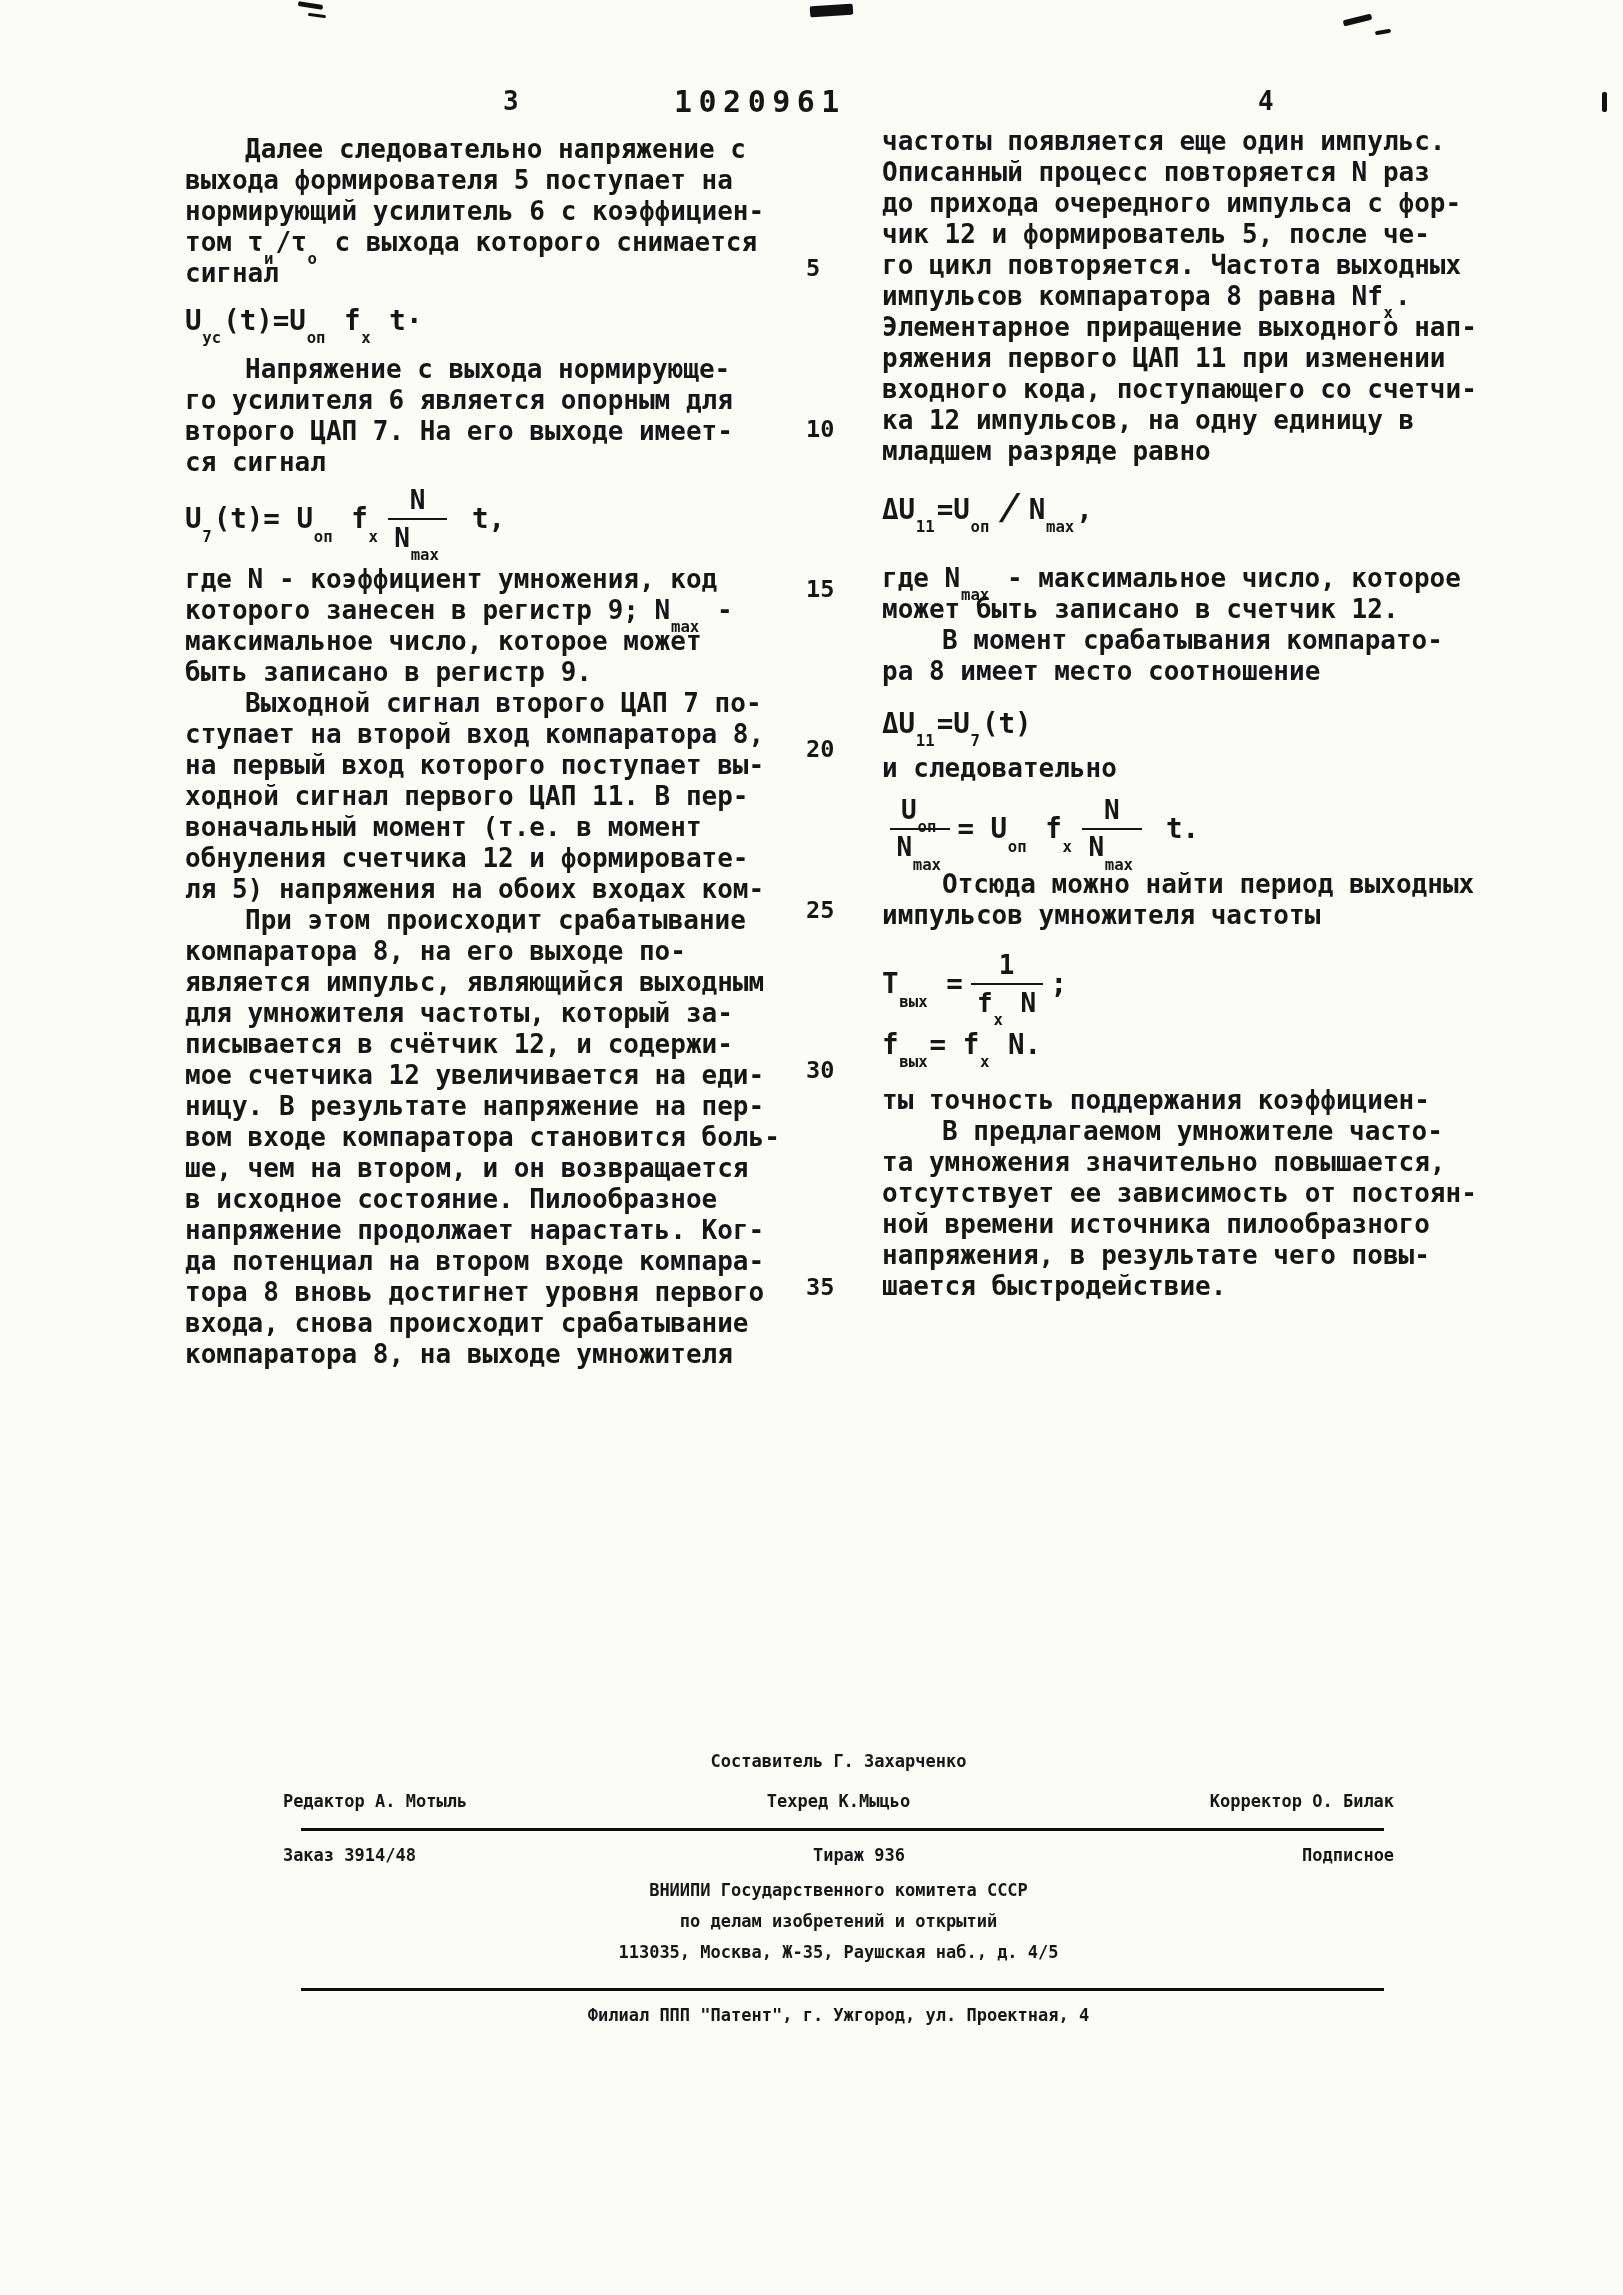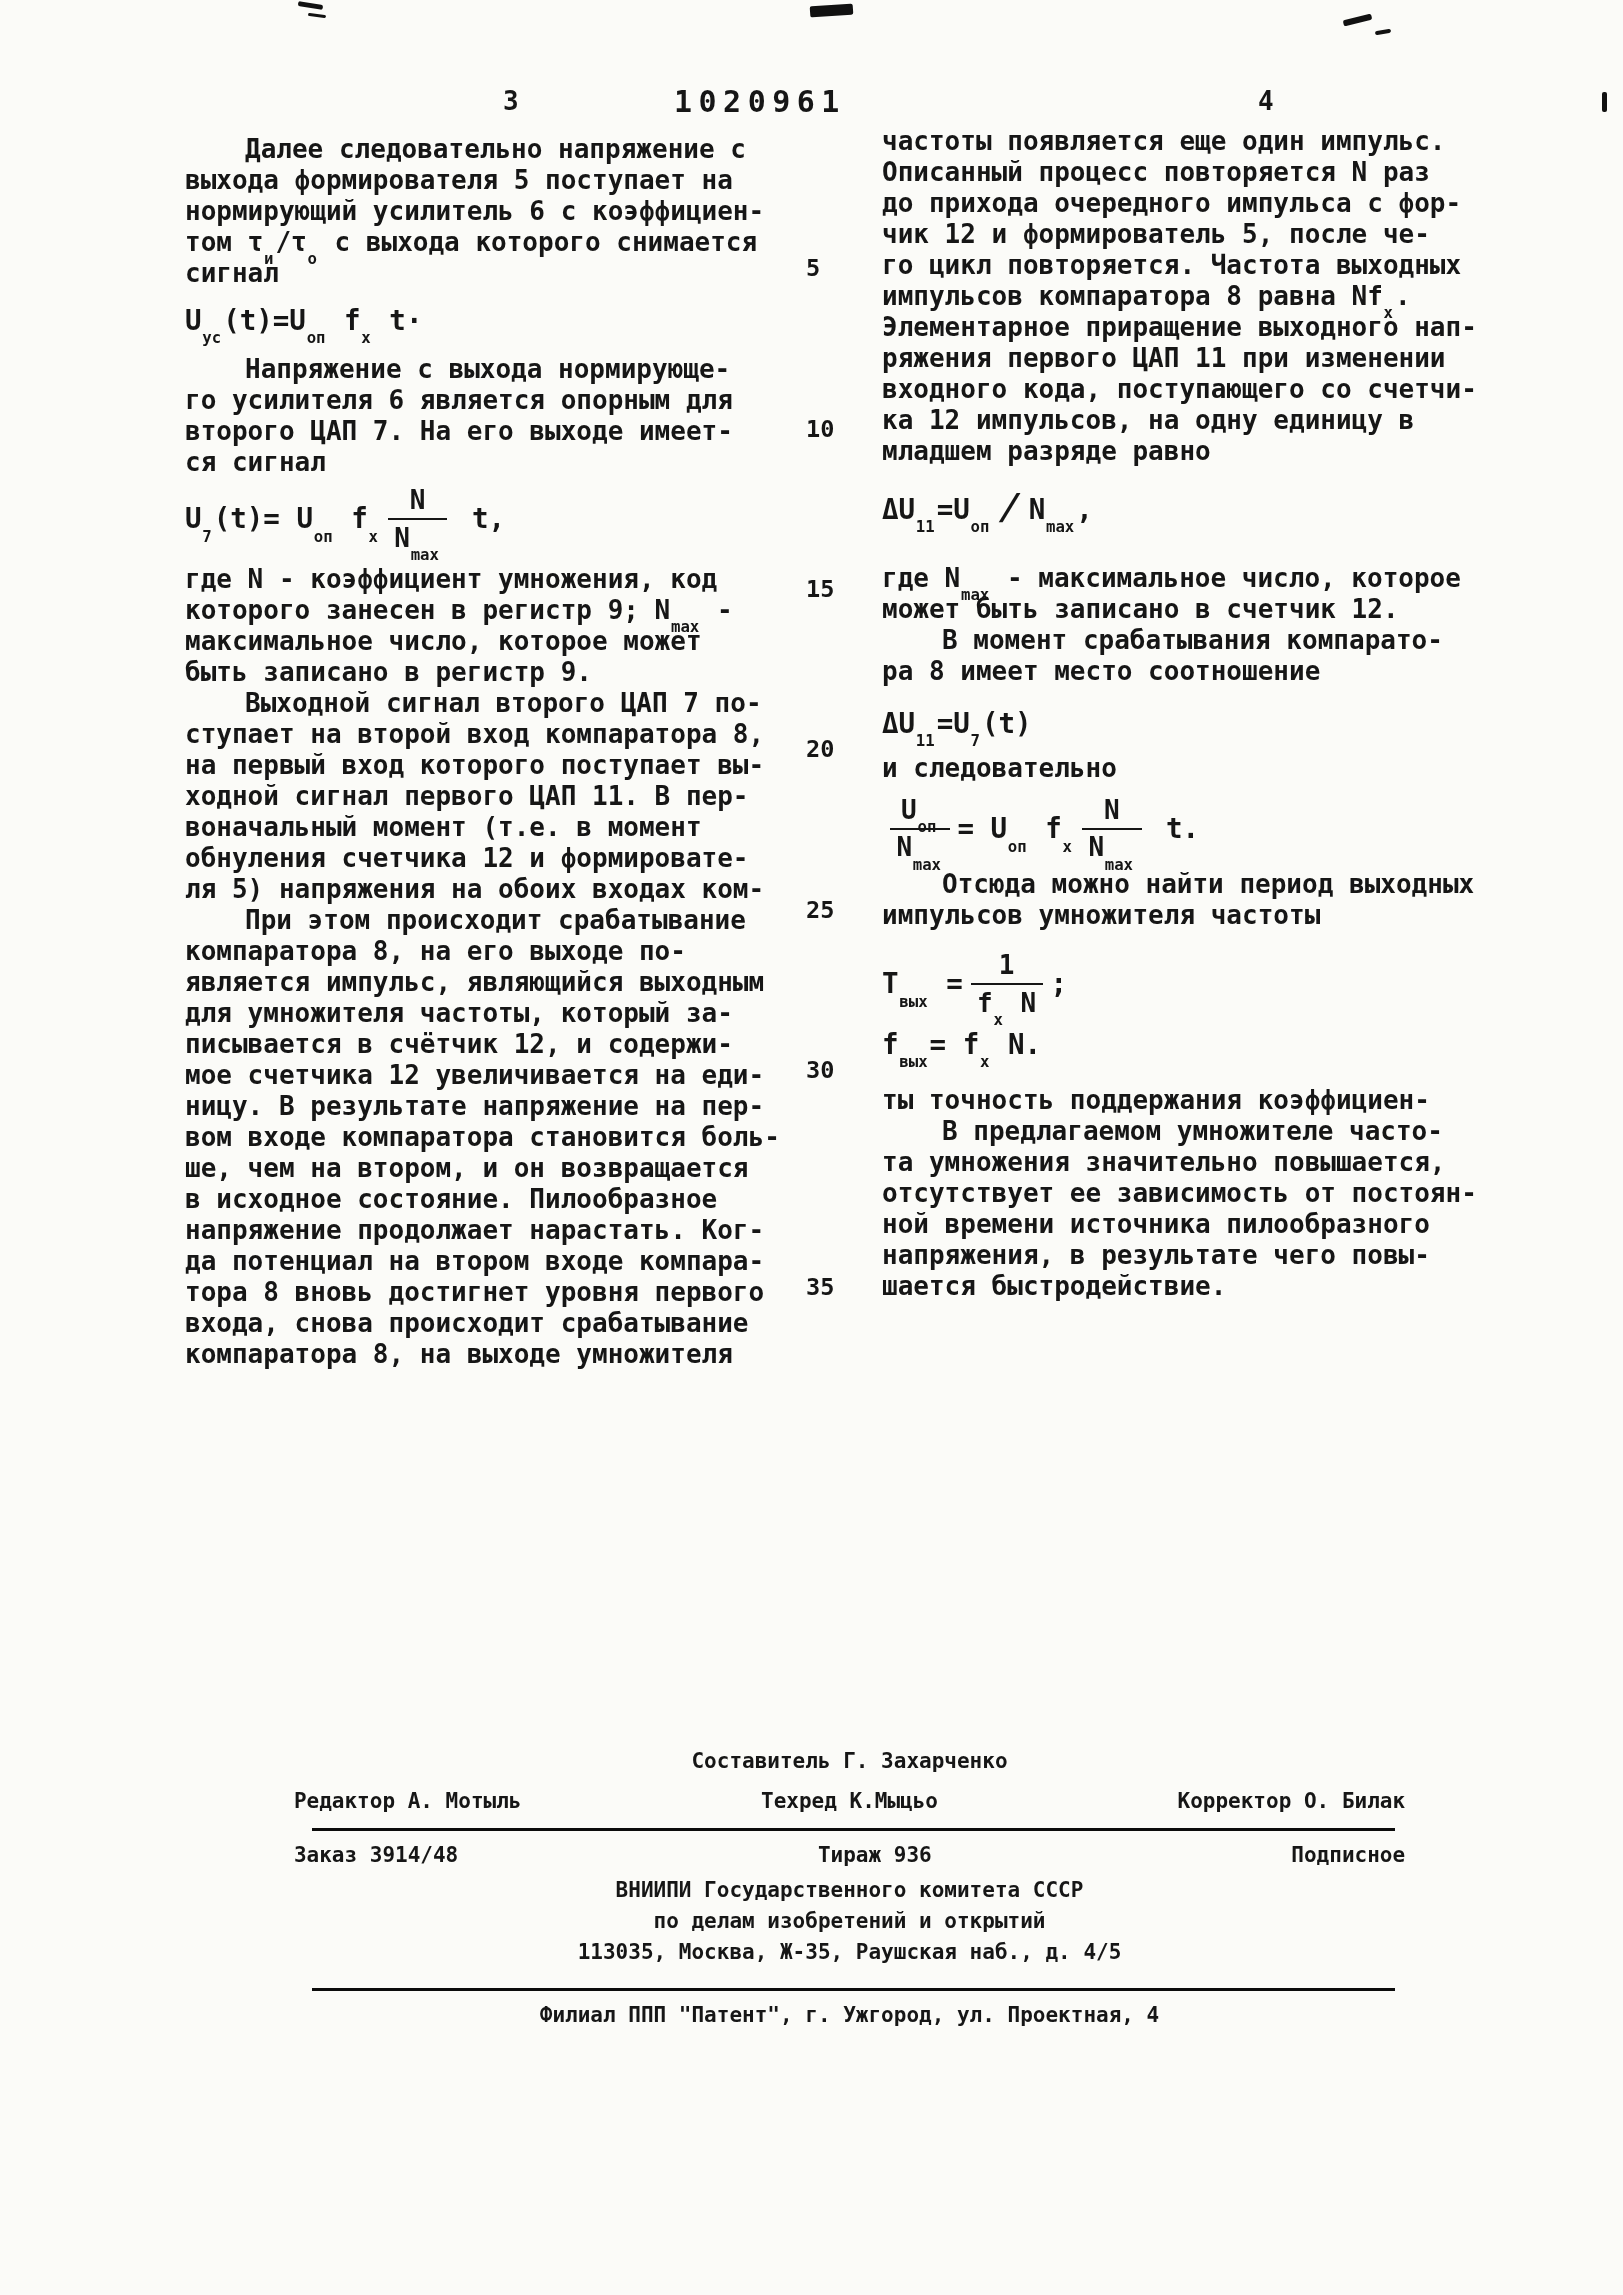--- a/index.html
+++ b/index.html
@@ -30,21 +30,21 @@
   .f-l1{margin:11.8px 0 14.4px}
   .f-l2{margin:9.2px 0 10.5px}
   .f-r1{margin:19.6px 0 34px}
   .f-r2{margin:17px 0 10.5px}
   .f-r3{margin:13px 0 6.5px}
   .f-r4{margin:21px 0 6.5px}
   .f-r5{margin:1.3px 0 21px}
   
   .gut{position:absolute;left:806px;font-size:23.6px;line-height:26px}
   
-  .footer{position:absolute;left:286px;top:1746px;width:1127px;font-size:21px}
+  .footer{position:absolute;left:275px;top:1746px;width:1127px;font-size:17px}
   .f-center{text-align:center;line-height:31px;height:31px;white-space:nowrap}
   .f-spread{display:flex;justify-content:space-between;line-height:31px;height:31px;
             padding:0 7.9px;white-space:nowrap}
   .mb14{margin-bottom:9.2px}.mb16{margin-bottom:10.5px}.mb6{margin-bottom:3.9px}.mb30{margin-bottom:19.6px}
   .rule{height:3.3px;background:#0c0c0c;margin:9.2px 18.3px 9.2px 26px}
   
   .art{position:absolute;background:#111;border-radius:2px}
 </style>
 </head>
 <body>

